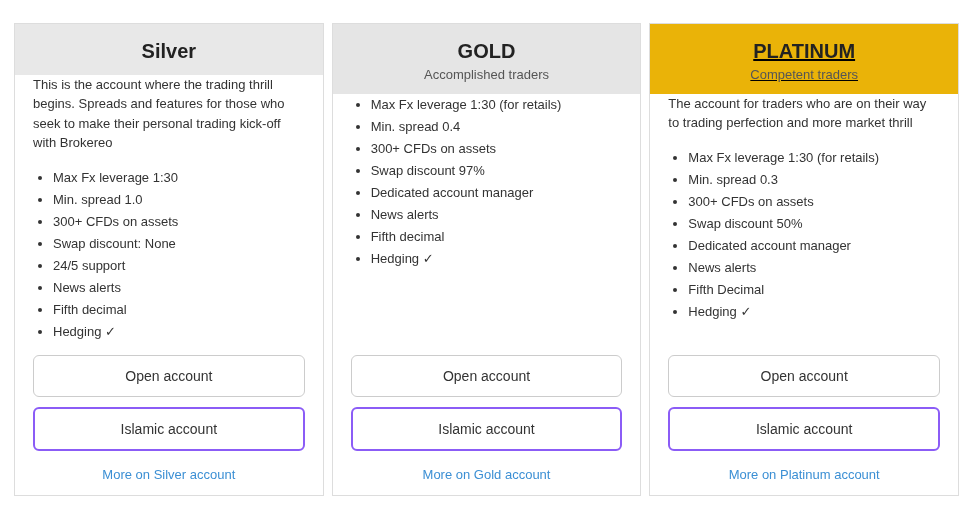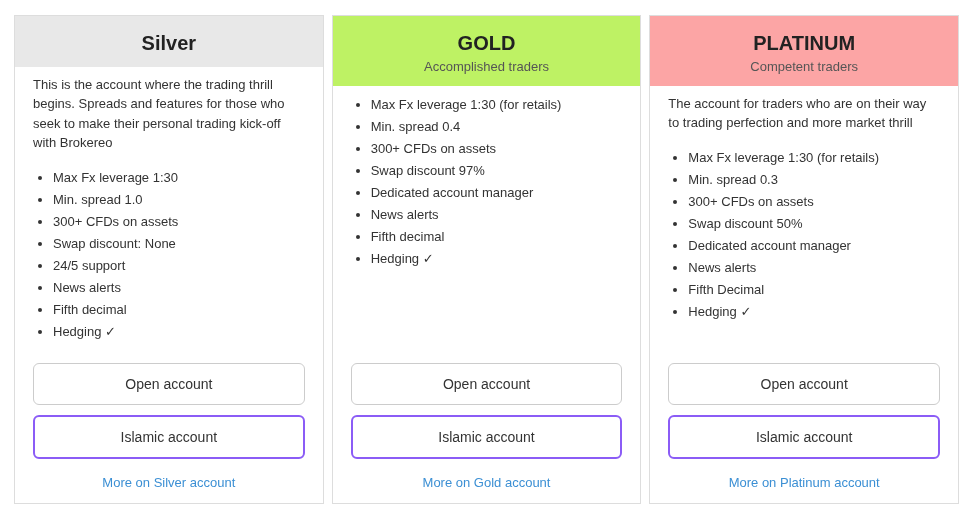--- a/index.html
+++ b/index.html
@@ -38,30 +38,31 @@
     }
     .card-header .account-subtitle {
       font-size: 13px;
       color: #555;
       margin-top: 4px;
     }
     .card-silver .card-header {
       background: #e8e8e8;
     }
     .card-gold .card-header {
-      background: #bef264;
+      background: #e5e5e5;
     }
     .card-gold .card-header .account-type {
       color: #222;
     }
     .card-platinum .card-header {
-      background: #fca5a5;
+      background: #eab308;
+      text-decoration: underline;
     }
     .card-body {
-      padding: 8px 18px;
+      padding: 0 18px;
       flex: 1;
       display: flex;
       flex-direction: column;
     }
     .card-description {
       font-size: 13px;
       color: #333;
       margin-bottom: 14px;
       line-height: 1.5;
     }

